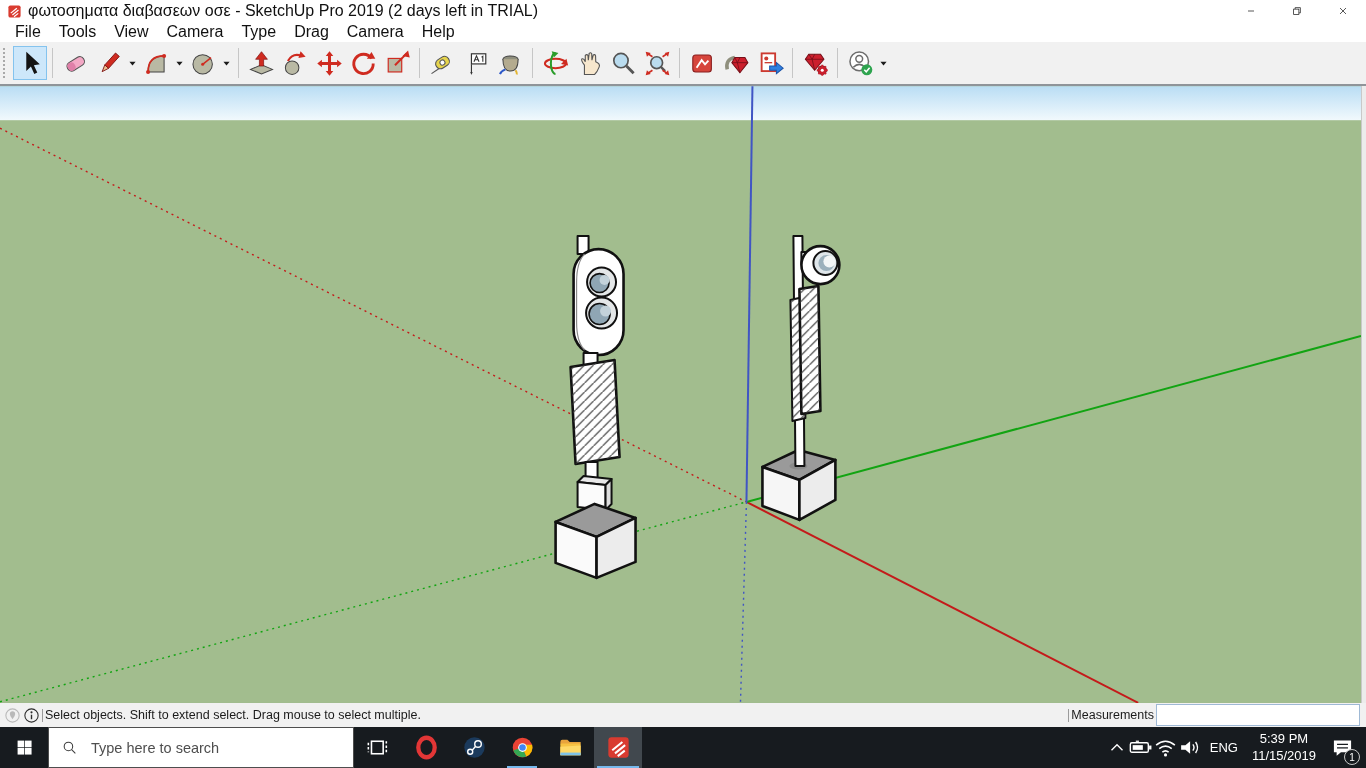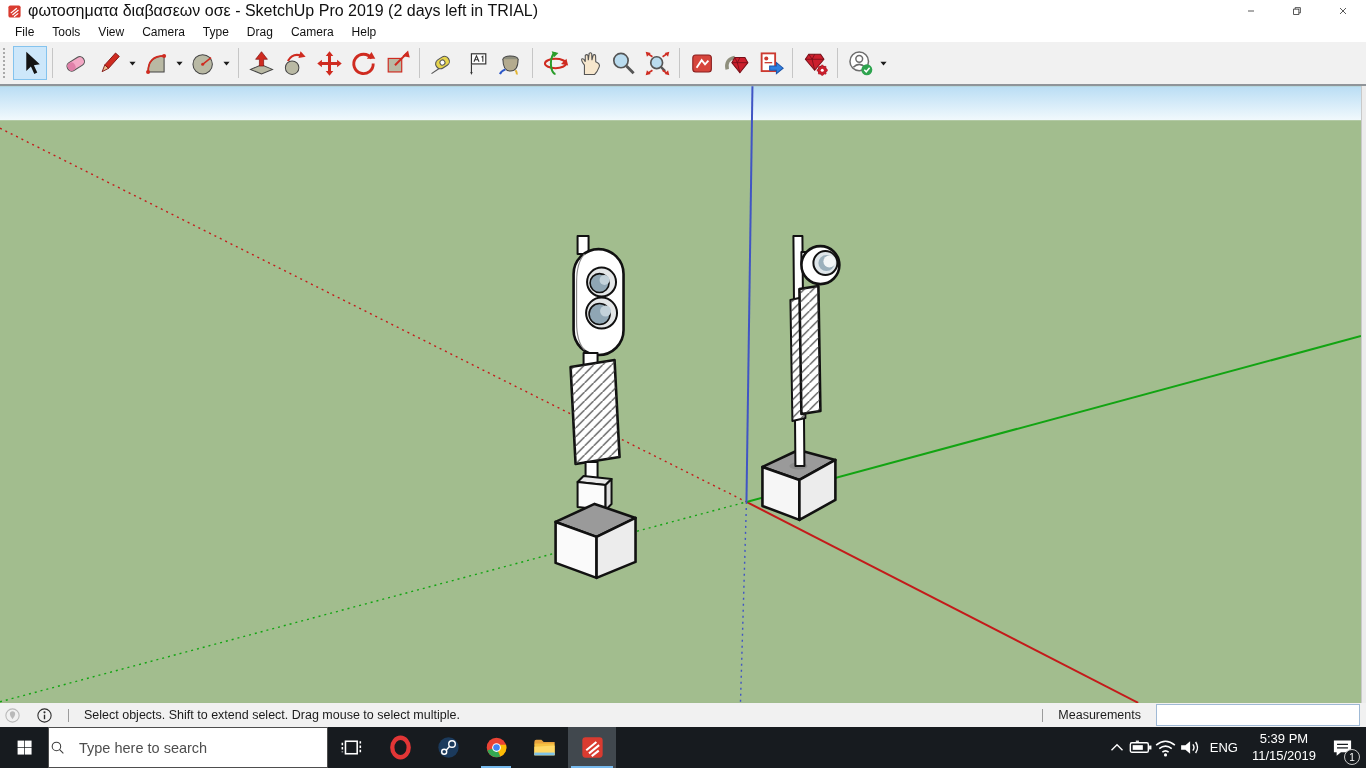--- a/index.html
+++ b/index.html
@@ -6,49 +6,49 @@
   body{width:1366px;height:768px;overflow:hidden;background:#fff;
        font-family:"Liberation Sans",sans-serif;-webkit-user-select:none;user-select:none}
   
   .titlebar{height:22px;background:#fff;display:flex;align-items:center}
   .app-ico{width:15px;height:15px;margin:0 6px 0 7px}
   .title-text{font-size:16px;color:#111;white-space:nowrap}
   .win-controls{margin-left:auto;display:flex;height:100%}
   .win-btn{width:46px;height:100%;display:flex;align-items:center;justify-content:center;background:#fff;border:0;padding:0}
   .win-btn svg{width:12px;height:12px}
   
-  .menubar{height:20px;background:#fff;display:flex;align-items:center;padding-left:6px;font-size:12px;color:#111}
+  .menubar{height:20px;background:#fff;display:flex;align-items:center;padding-left:6px;font-size:16px;color:#111}
   .menu-item{padding:2px 9px 3px 9px;cursor:default}
   
   .toolbar{height:42px;background:#f1f1f1;display:flex;align-items:center;padding-left:2px}
   .tb-handle{width:5px;height:30px;border-left:2px dotted #a9a9a9;margin:0 3px 0 1px}
   .tb-btn{width:34px;height:34px;border:1px solid transparent;background:transparent;padding:0;
           display:flex;align-items:center;justify-content:center}
   .tb-btn.selected{background:#cde7fa;border:1px solid #84c3ee}
   .tb-btn svg{width:27px;height:27px}
   .tb-caret{width:13px;height:34px;border:0;background:transparent;padding:0;display:flex;align-items:center;justify-content:center}
   .tb-caret svg{width:9px;height:9px}
   .tb-sep{width:1px;height:30px;background:#c6c6c6;margin:0 5px}
   
   .viewport{height:619px;border-top:2px solid #8f9499;box-sizing:border-box;display:flex;background:#a2bd8e}
   .viewport svg{display:block}
   .vp-right-strip{width:4px;background:#ececec;border-left:1px solid #c9c9c9}
   
-  .statusbar{height:24px;background:#f1f1f1;display:flex;align-items:center;font-size:12.5px;color:#1b1b1b;padding:0 4px;gap:15px}
+  .statusbar{height:24px;background:#f1f1f1;display:flex;align-items:center;font-size:12.5px;color:#1b1b1b;padding:0 4px;gap:2px}
   .sb-ic{width:17px;height:17px}
   .sb-sep{width:1px;height:13px;background:#9b9b9b}
   .sb-help{white-space:nowrap}
   .sb-spacer{flex:1}
   .measure-label{white-space:nowrap}
   .measure-input{width:198px;height:18px;border:1px solid #9fb9d5;background:#fff;font-size:12px;font-family:"Liberation Sans",sans-serif;margin-right:2px}
   
   .taskbar{height:41px;background:#171b1f;display:flex;align-items:stretch;color:#fff}
   .start-btn{width:48px;display:flex;align-items:center;justify-content:center;background:transparent;border:0}
   .start-btn svg{width:17px;height:17px}
-  .search-box{width:280px;background:#fff;border:1px solid #4e4e4e;box-sizing:border-box;display:flex;align-items:center;gap:11px;padding-left:0}
+  .search-box{width:306px;background:#fff;border:1px solid #4e4e4e;box-sizing:border-box;display:flex;align-items:center;gap:11px;padding-left:12px}
   .search-box svg{width:17px;height:17px;flex:none}
   .search-input{border:0;outline:none;flex:1;font-size:14.5px;color:#333;font-family:"Liberation Sans",sans-serif;background:transparent}
   .search-input::placeholder{color:#4e4e4e}
   .app-cell{width:48px;position:relative;display:flex;align-items:center;justify-content:center;background:transparent;border:0;padding:0}
   .app-cell svg{width:25px;height:25px}
   .app-cell.active{background:#41484e}
   .open-underline{position:absolute;bottom:0;left:9px;right:9px;height:2.5px;background:#76b9ed}
   .app-cell.active .open-underline{left:3px;right:3px}
   .tray{margin-left:auto;display:flex;align-items:flex-start;padding-right:5px}
   .tray-btn{background:transparent;border:0;padding:0;color:#fff;display:flex;align-items:center;justify-content:center;height:100%}

